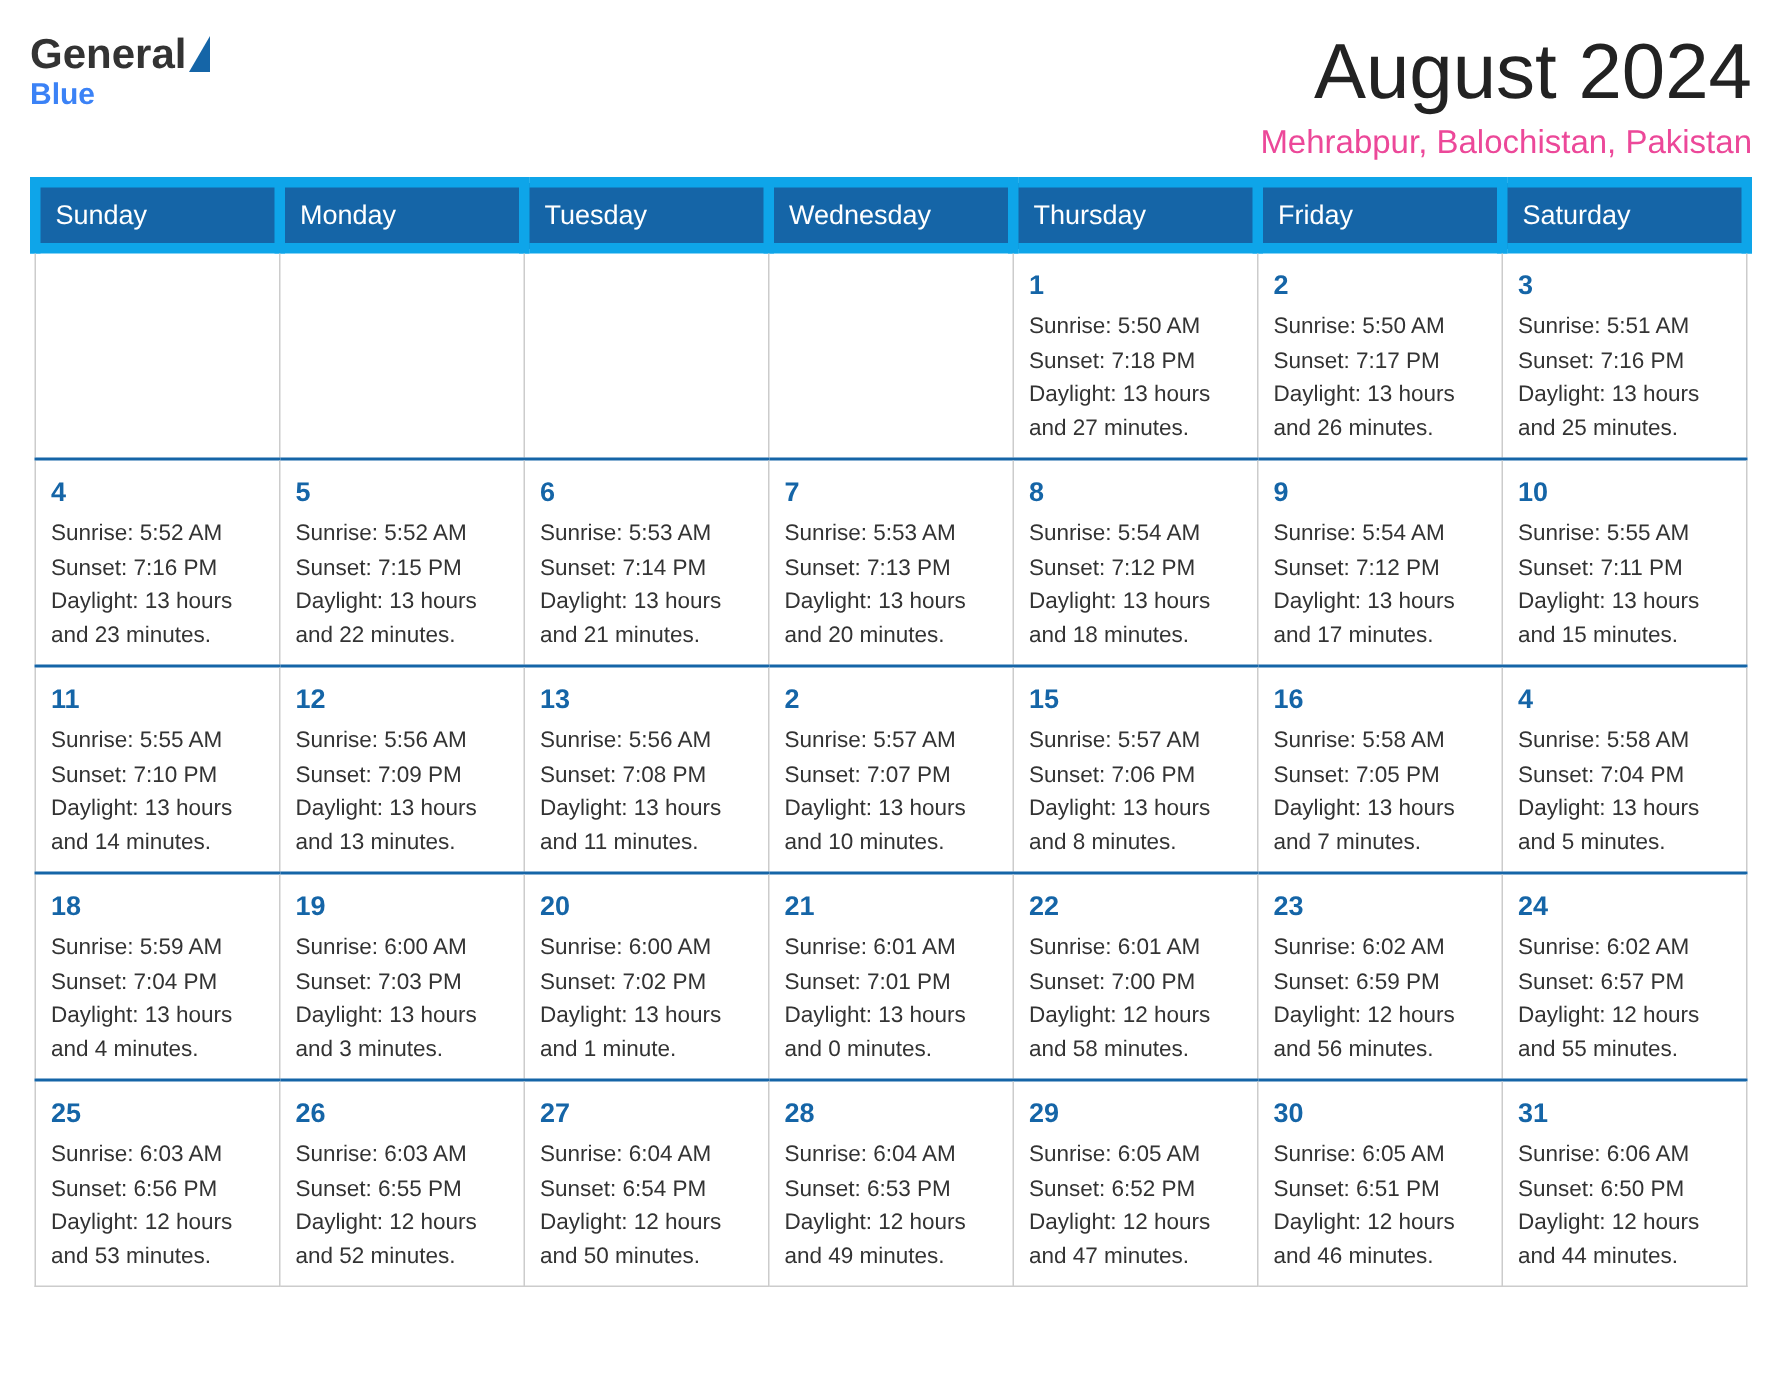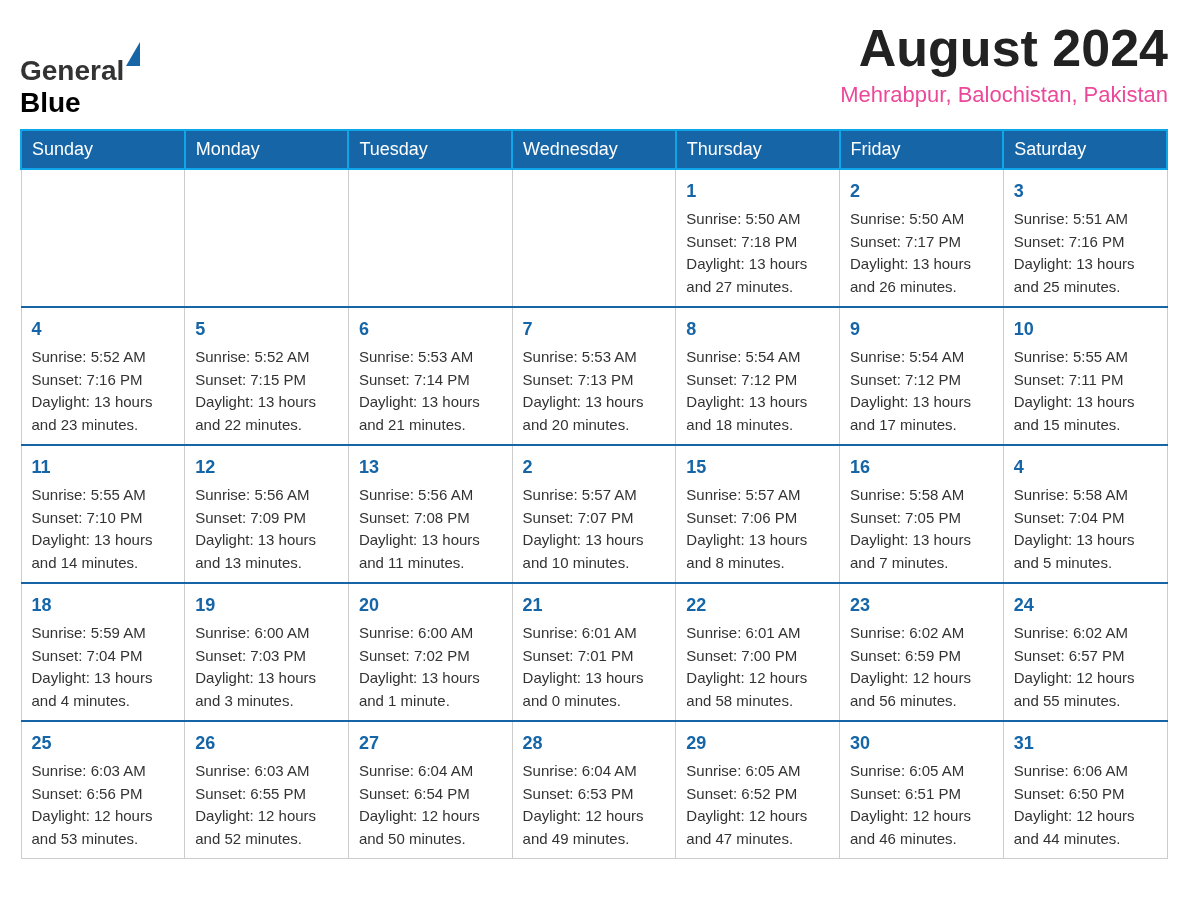--- a/index.html
+++ b/index.html
@@ -22,62 +22,62 @@
       flex-direction: column;
       align-items: flex-start;
     }
     .logo-text {
       display: flex;
       align-items: center;
       font-size: 28px;
       font-weight: bold;
       color: #333;
     }
-    .logo-general { color: #333; margin-top: 35px; }
+    .logo-general { color: #333; }
     .logo-triangle {
       display: inline-block;
       width: 0;
       height: 0;
       border-left: 14px solid transparent;
       border-bottom: 24px solid #1565a7;
       margin: 0 2px;
       vertical-align: middle;
     }
     .logo-blue-text {
-      color: #000000;
-      font-size: 28px;
+      color: #3b82f6;
+      font-size: 20px;
       font-weight: bold;
     }
     .title-area {
       text-align: right;
     }
     .month-title {
       font-size: 52px;
-      font-weight: bold;
+      font-weight: normal;
       color: #222;
       line-height: 1.1;
     }
     .location-title {
       font-size: 22px;
       color: #ec4899;
       margin-top: 5px;
     }
     .calendar-table {
       width: 100%;
       border-collapse: collapse;
       margin-top: 10px;
     }
     .calendar-table th {
       background-color: #1565a7;
       color: #fff;
       font-size: 18px;
       font-weight: normal;
       padding: 8px 10px;
       text-align: left;
-      border: 2px solid #0ea5e9;
+      border: 7px solid #0ea5e9;
     }
     .calendar-table td {
       vertical-align: top;
       padding: 8px 10px;
       border: 1px solid #ccc;
       width: calc(100% / 7);
       font-size: 13px;
       line-height: 1.5;
       min-height: 110px;
       height: 120px;

